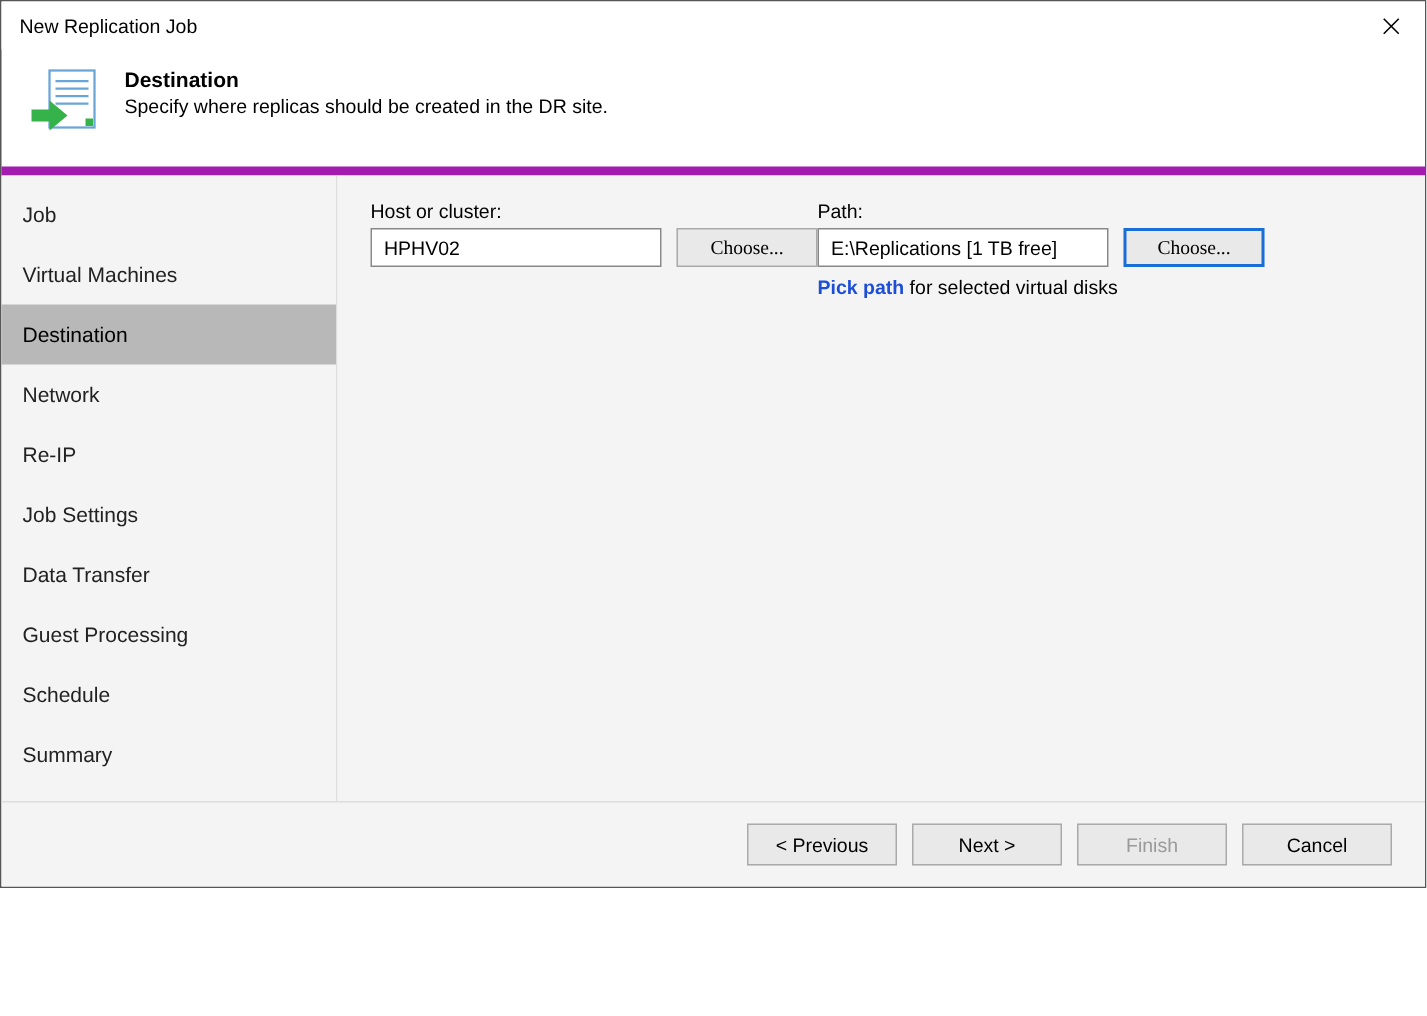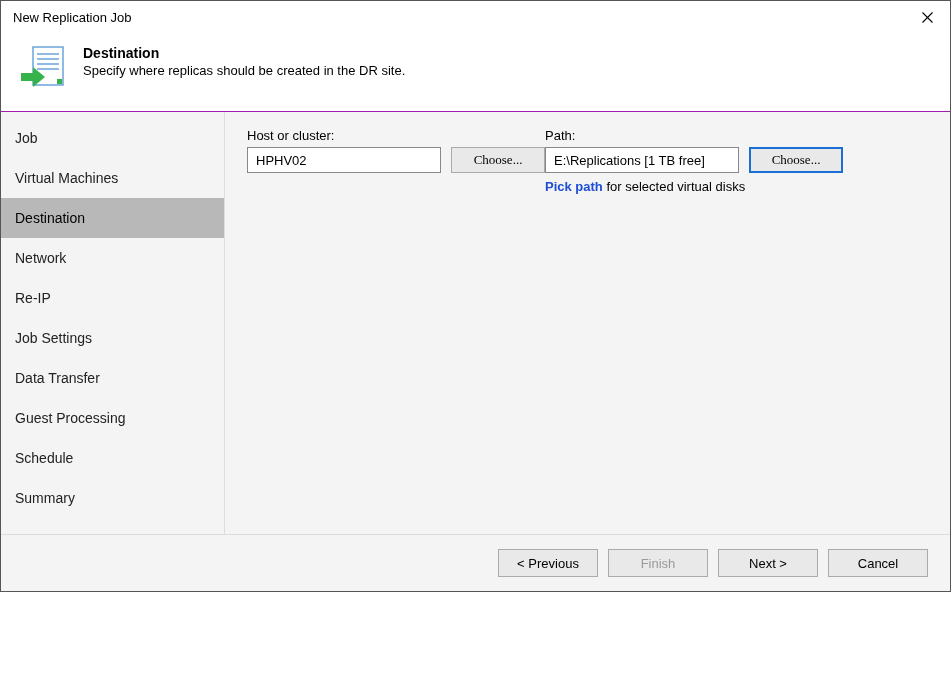--- a/index.html
+++ b/index.html
@@ -47,21 +47,21 @@
     width: 48px;
     height: 48px;
     flex-shrink: 0;
   }
   .header-text { padding-top: 2px; }
   .header-title { font-weight: 700; font-size: 14px; margin-bottom: 2px; }
   .header-desc { font-size: 13px; }
   .body {
     flex: 1;
     display: flex;
-    border-top: 1px solid #a21caf;
+    border-top: 6px solid #a21caf;
     min-height: 0;
   }
   .sidebar {
     width: 224px;
     background: #f4f4f4;
     border-right: 1px solid #ddd;
     padding-top: 6px;
   }
   .sidebar-item {
     padding: 12px 14px;
@@ -198,18 +198,18 @@
           <span class="link">Pick path</span><span>  for selected virtual disks</span>
         </div>
       </div>
 
     </div>
 
   </div>
 
   <div class="footer">
     <button class="footer-btn">&lt; Previous</button>
+    <button class="footer-btn">Next &gt;</button>
     <button class="footer-btn" disabled="">Finish</button>
-    <button class="footer-btn">Next &gt;</button>
     <button class="footer-btn">Cancel</button>
   </div>
 
 </div>
 
 </body></html>

